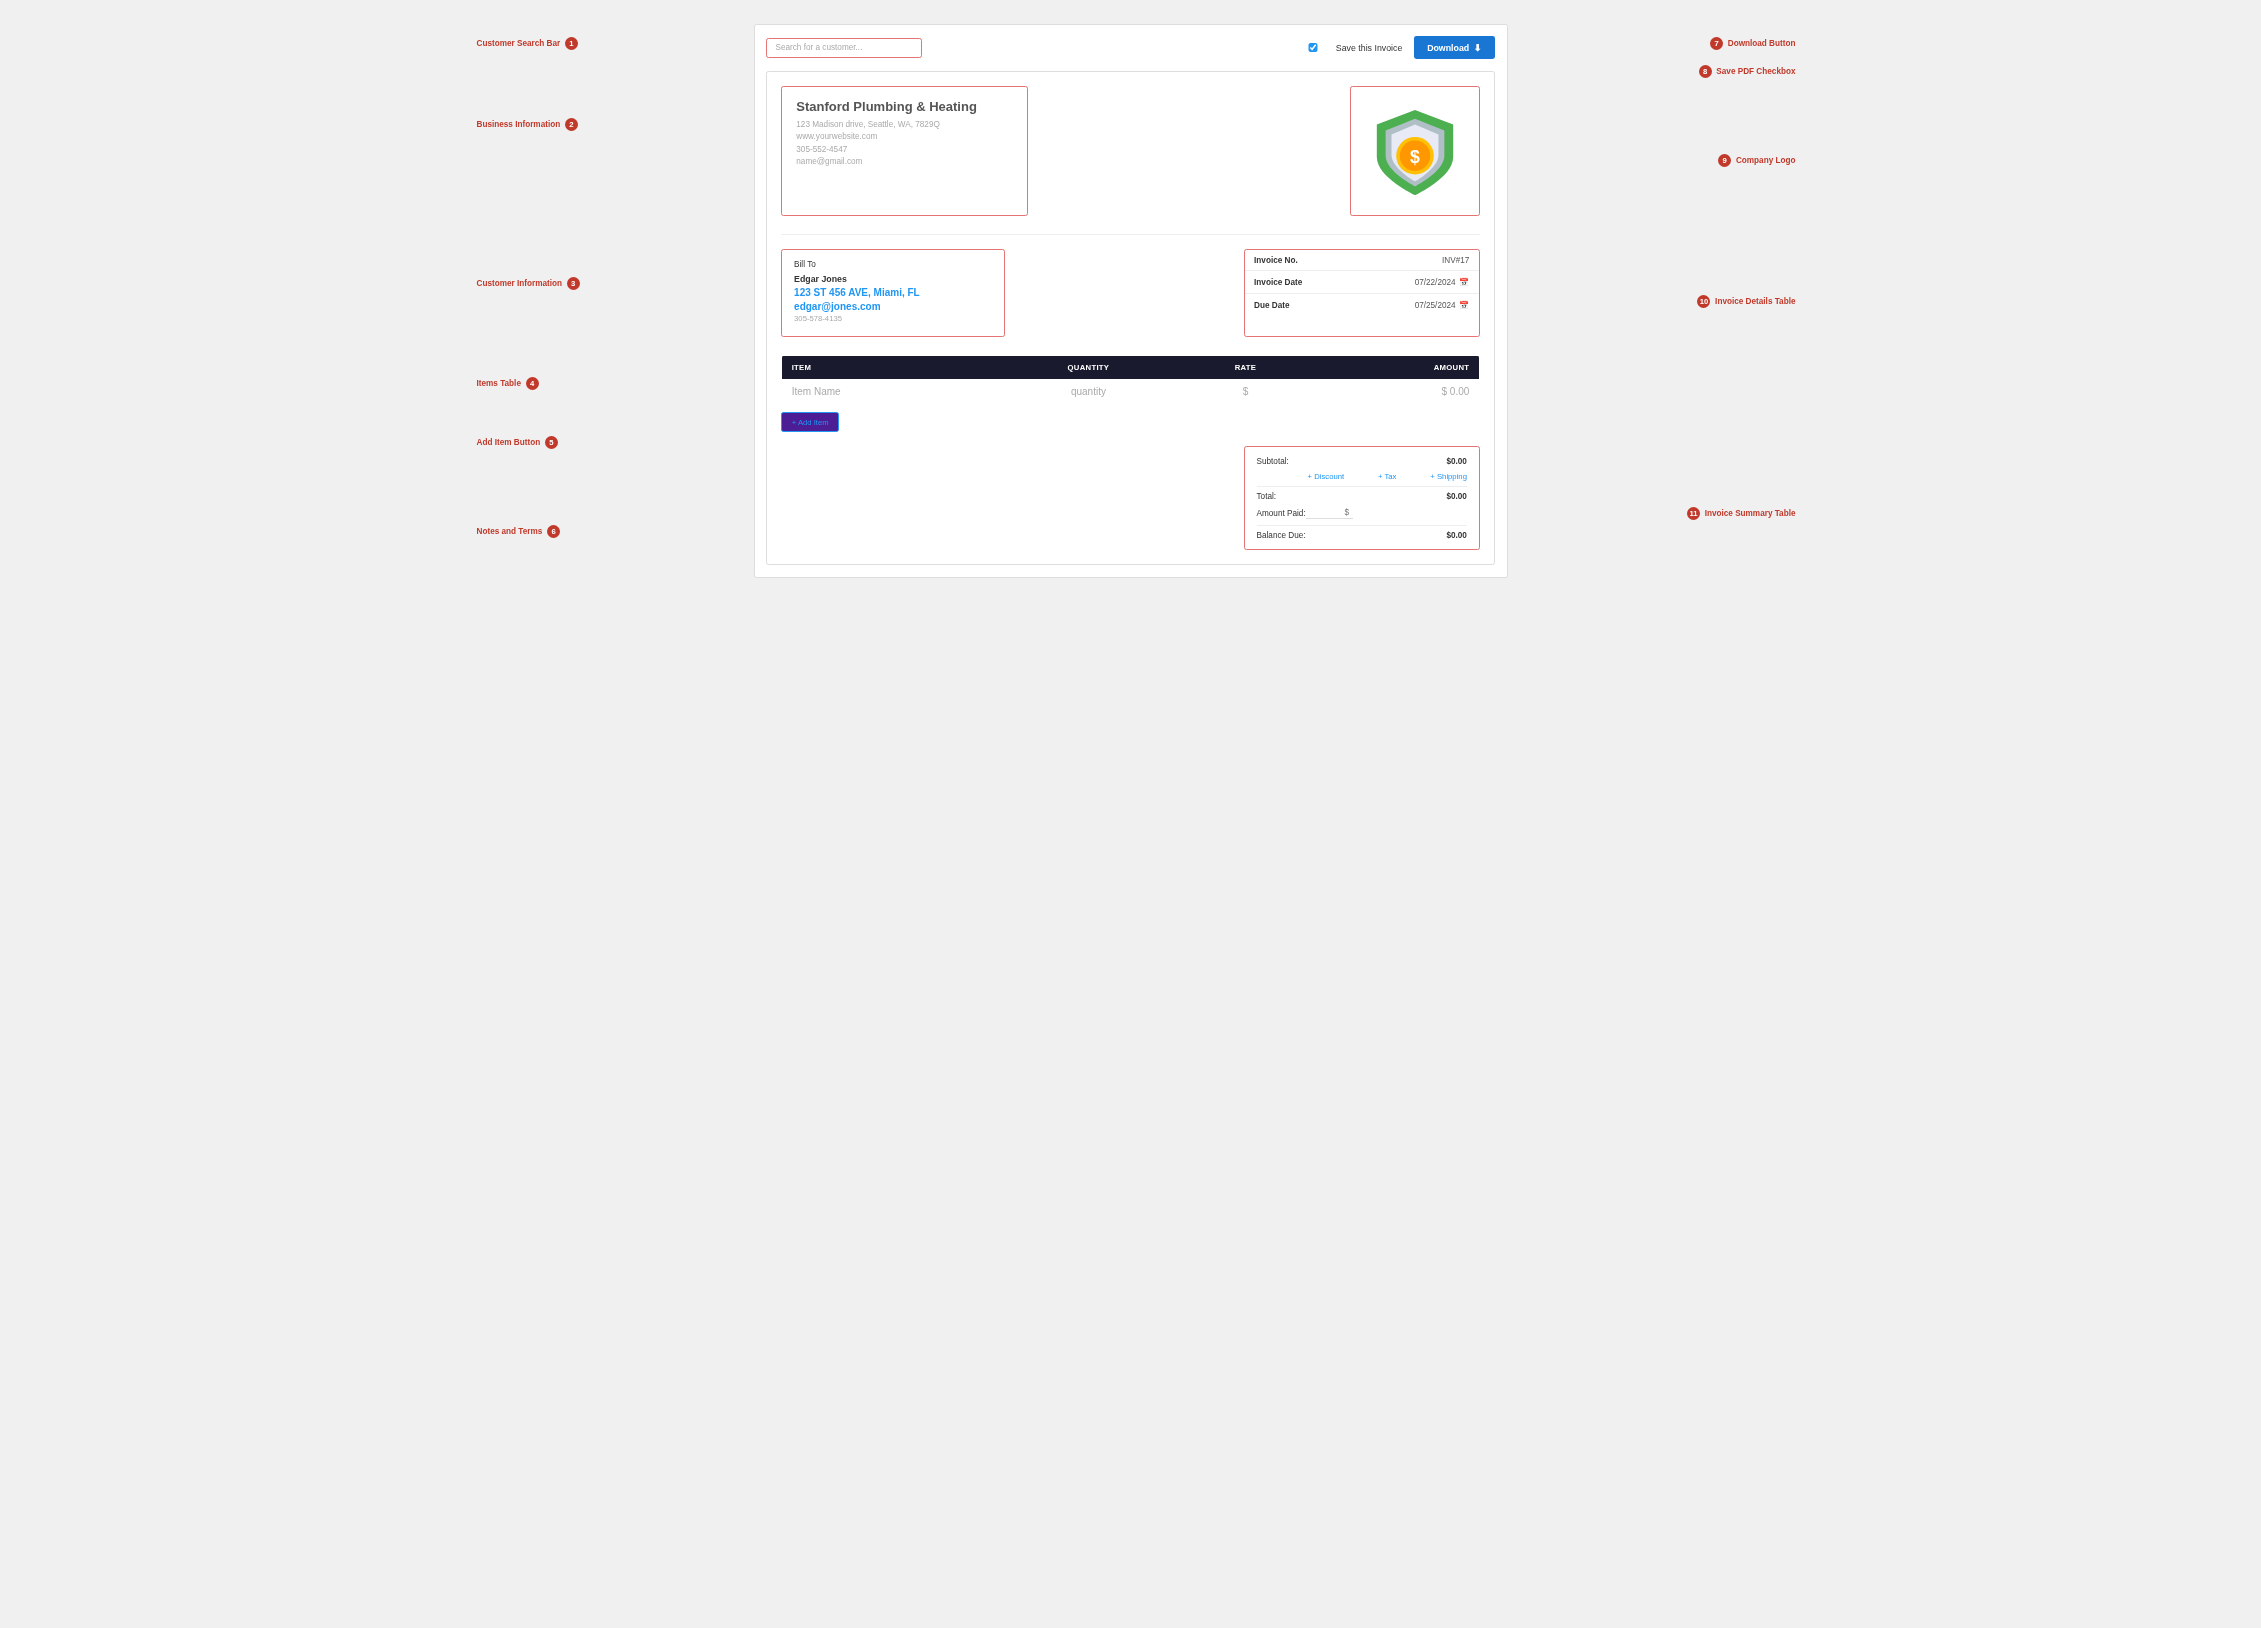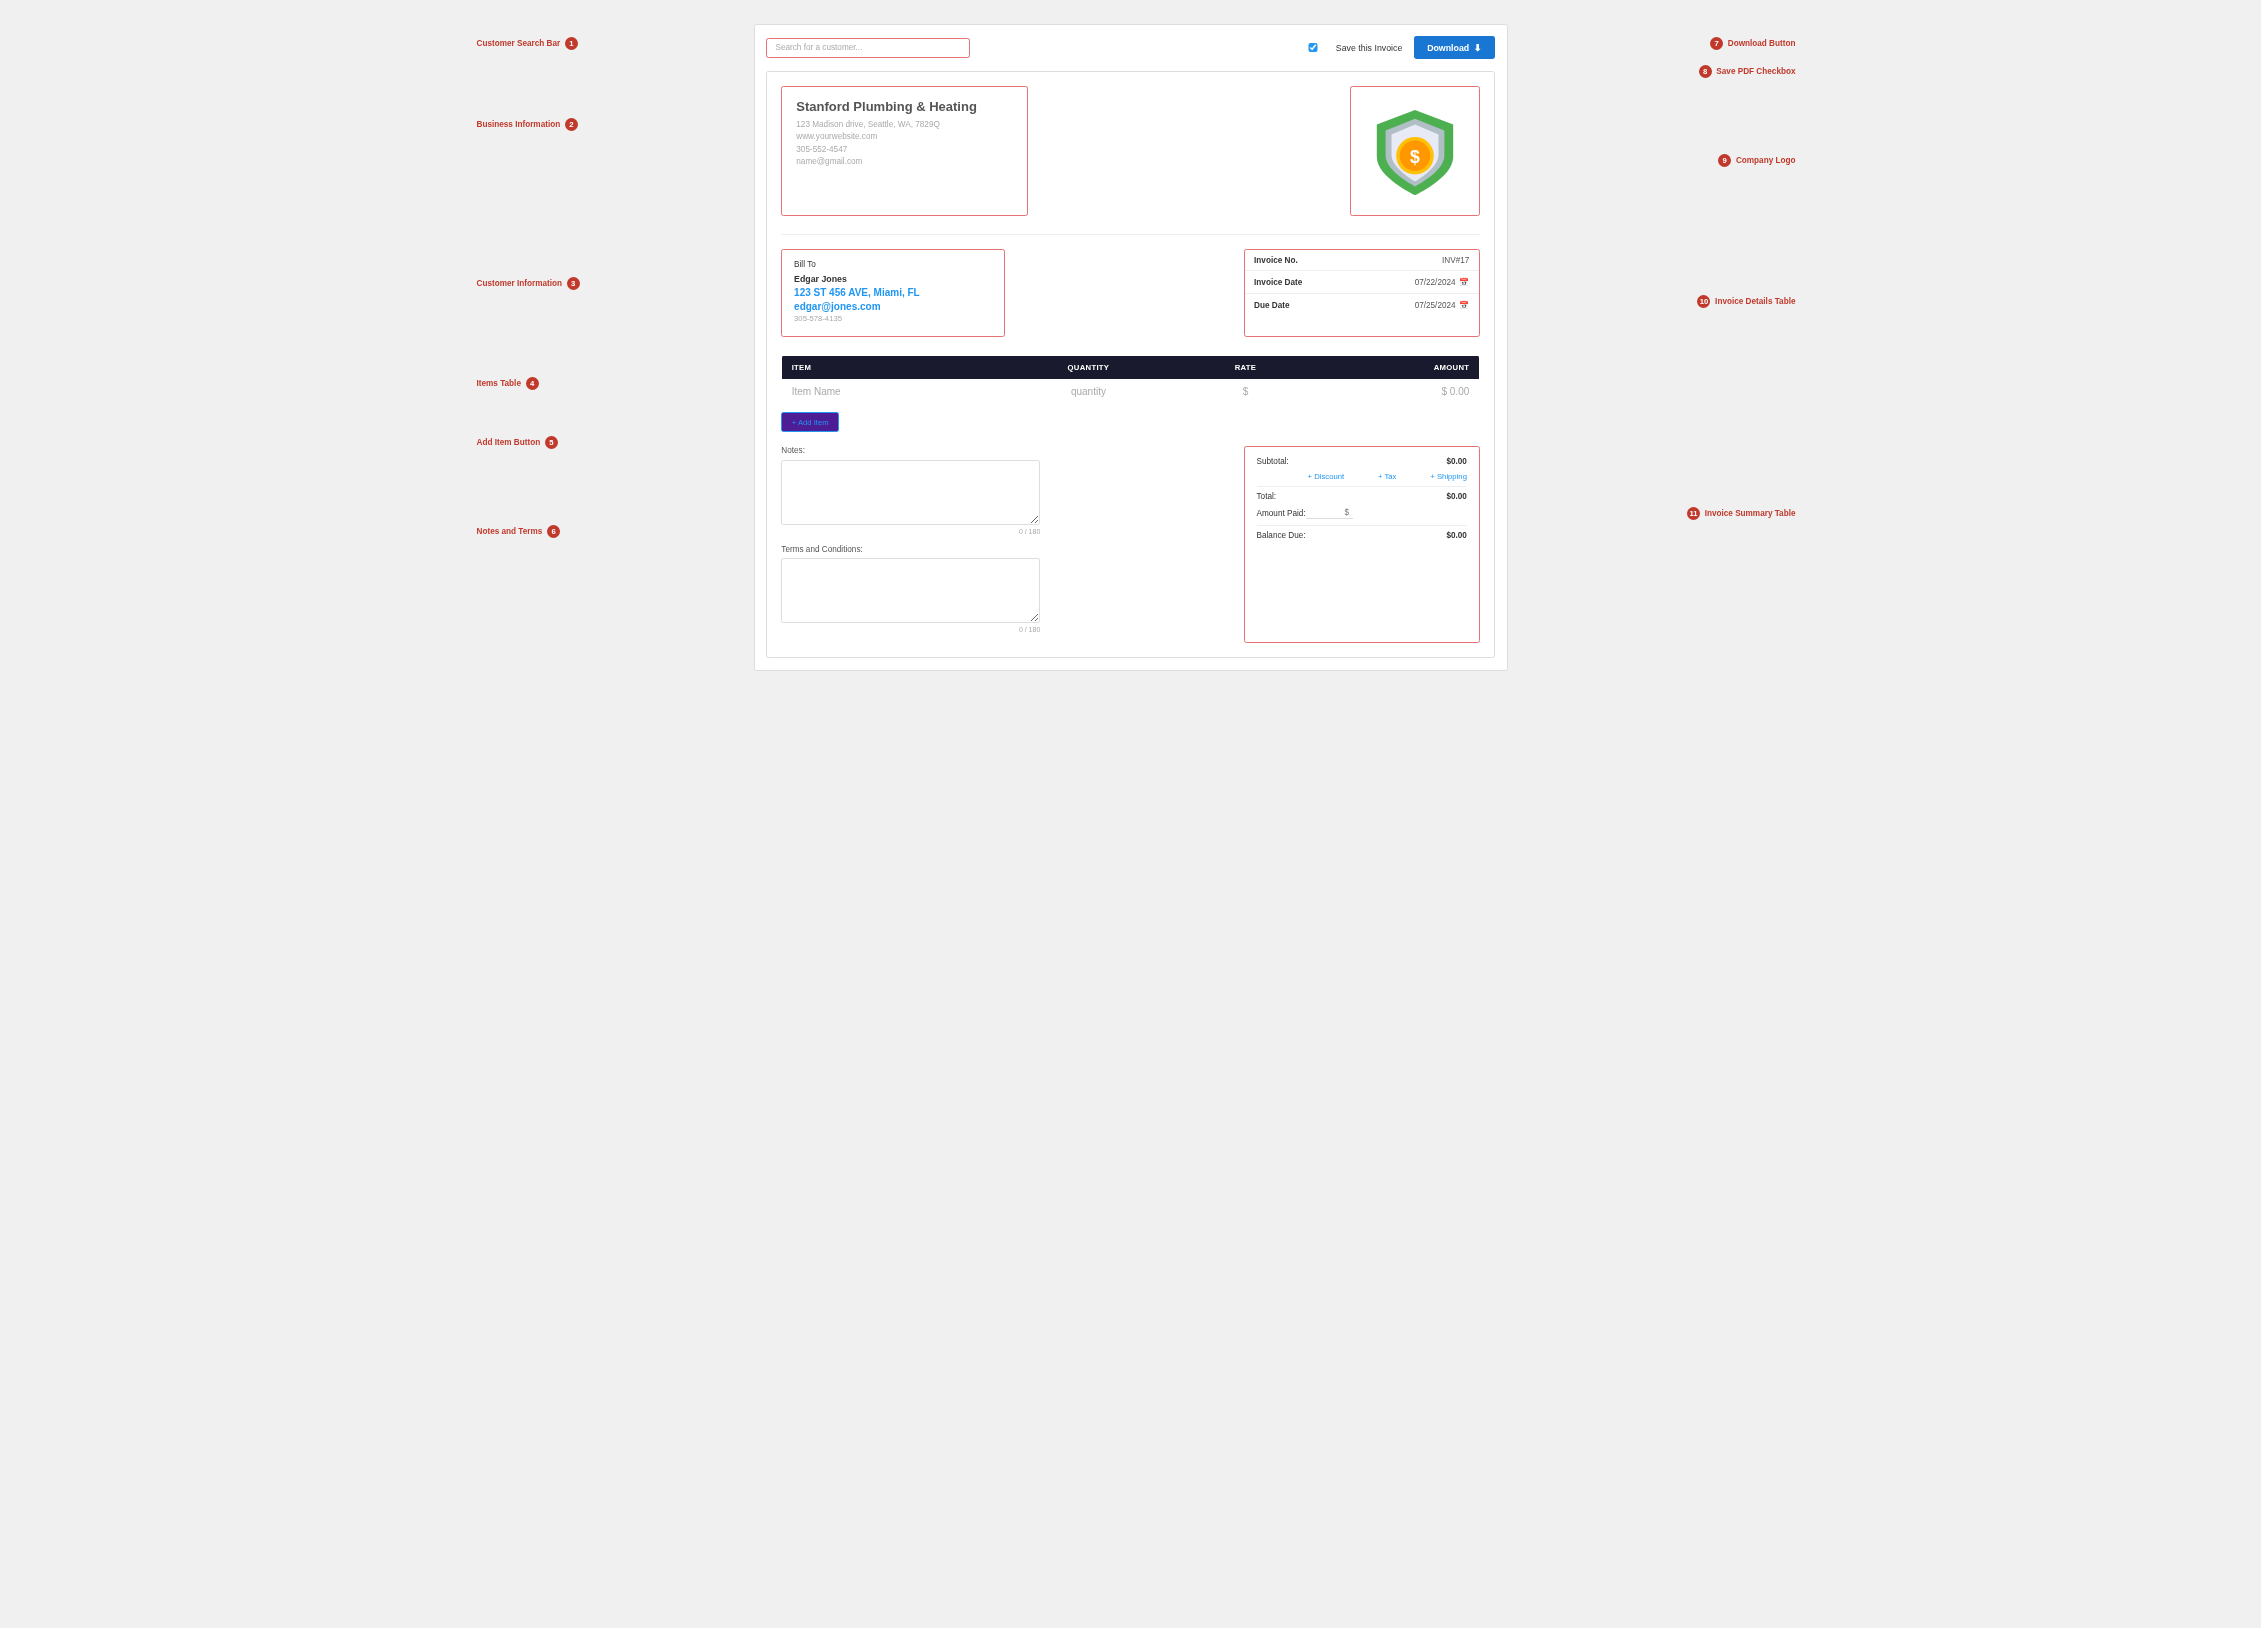--- a/index.html
+++ b/index.html
@@ -43,21 +43,21 @@
       gap: 5.9px;
       position: relative;
     }
 
     .search-input {
       border: 0.6px solid #e57373;
       border-radius: 2.4px;
       padding: 4.7px 8.2px;
       font-size: 8.2px;
       color: #aaa;
-      width: 204px;
+      width: 156px;
       outline: none;
     }
     .search-input::placeholder { color: #aaa; }
 
     .spacer { flex: 1; }
 
     .save-checkbox-group {
       display: flex;
       align-items: center;
       gap: 18px;
@@ -556,29 +556,20 @@
             </tr>
           </tbody>
         </table>
 
         <button class="add-item-btn">
           <span>+ Add Item</span>
         </button>
       </div>
 
       <div class="bottom-section">
-        <div class="notes-box">
-          <div class="notes-label">Notes:</div>
-          <textarea class="notes-textarea" style=""></textarea>
-          <div class="char-count">0 / 180</div>
-
-          <div class="terms-label">Terms and Conditions:</div>
-          <textarea class="terms-textarea" style=""></textarea>
-          <div class="char-count">0 / 180</div>
-        </div>
 
         <div class="summary-box">
           <div class="summary-row">
             <span class="summary-label">Subtotal:</span>
             <span class="summary-value">$0.00</span>
           </div>
           <div class="summary-links">
             <span class="summary-link">+ Discount</span>
             <span class="summary-link">+ Tax</span>
             <span class="summary-link">+ Shipping</span>

